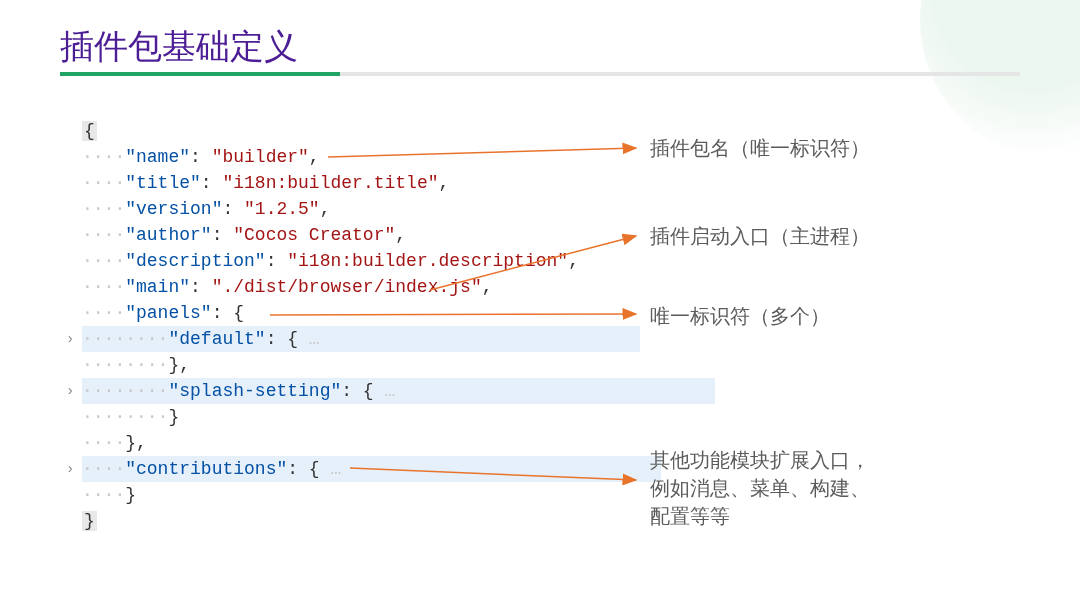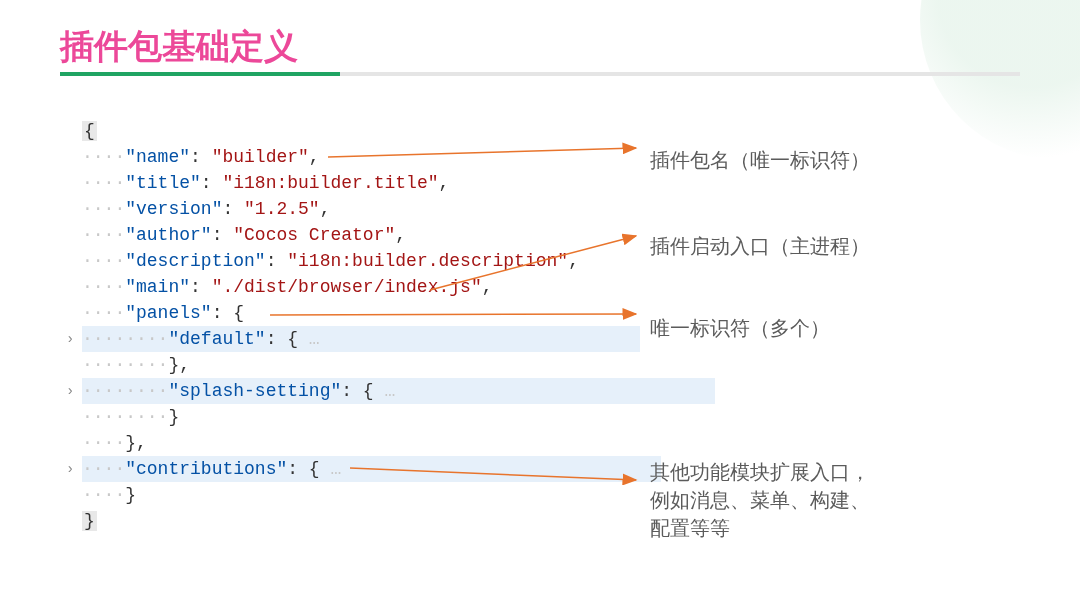--- a/index.html
+++ b/index.html
@@ -20,22 +20,22 @@
     height: 280px;
     border-radius: 50%;
     background: radial-gradient(circle at 40% 40%, #cfe9d8 40%, #fff 70%);
     opacity: .4;
   }
   .title {
     position: absolute;
     left: 60px;
     top: 24px;
     font-size: 34px;
-    font-weight: 700;
-    color: #ec4899;
+    font-weight: 400;
+    color: #4c1d95;
   }
   .title-underline {
     position: absolute;
     left: 60px;
     top: 72px;
     width: 960px;
     height: 4px;
     background: linear-gradient(to right, #1fa463 0, #1fa463 280px, #e5e5e5 280px, #e5e5e5 100%);
   }
 
@@ -74,21 +74,20 @@
     background: #e8e8e8;
     padding: 0 2px;
   }
 
   .ann {
     position: absolute;
     font-size: 20px;
     color: #5b5b5b;
     font-family: "Microsoft YaHei", sans-serif;
     line-height: 28px;
-    margin-top: 12px;
   }
   svg.arrows {
     position: absolute;
     left: 0; top: 0;
     width: 1080px; height: 598px;
     pointer-events: none;
   }
 </style>
 </head>
 <body>
@@ -138,17 +137,17 @@
       <path d="M0,0 L10,4 L0,8 Z" fill="#e8742c"></path>
     </marker>
   </defs>
   <line x1="328" y1="157" x2="636" y2="148" stroke="#e8742c" stroke-width="1.5" marker-end="url(#ah)"></line>
   <line x1="430" y1="290" x2="636" y2="236" stroke="#e8742c" stroke-width="1.5" marker-end="url(#ah)"></line>
   <line x1="270" y1="315" x2="636" y2="314" stroke="#e8742c" stroke-width="1.5" marker-end="url(#ah)"></line>
   <line x1="350" y1="468" x2="636" y2="480" stroke="#e8742c" stroke-width="1.5" marker-end="url(#ah)"></line>
 </svg>
 
 <div class="ann" style="left:650px; top:134px;">插件包名（唯一标识符）</div>
-<div class="ann" style="left:650px; top:222px;font-family:Liberation Mono, monospace;">插件启动入口（主进程）</div>
+<div class="ann" style="left:650px; top:222px;">插件启动入口（主进程）</div>
 <div class="ann" style="left:650px; top:302px;">唯一标识符（多个）</div>
 <div class="ann" style="left:650px; top:446px; white-space:pre-line;">其他功能模块扩展入口，
 例如消息、菜单、构建、
 配置等等</div>
 
 </body></html>

